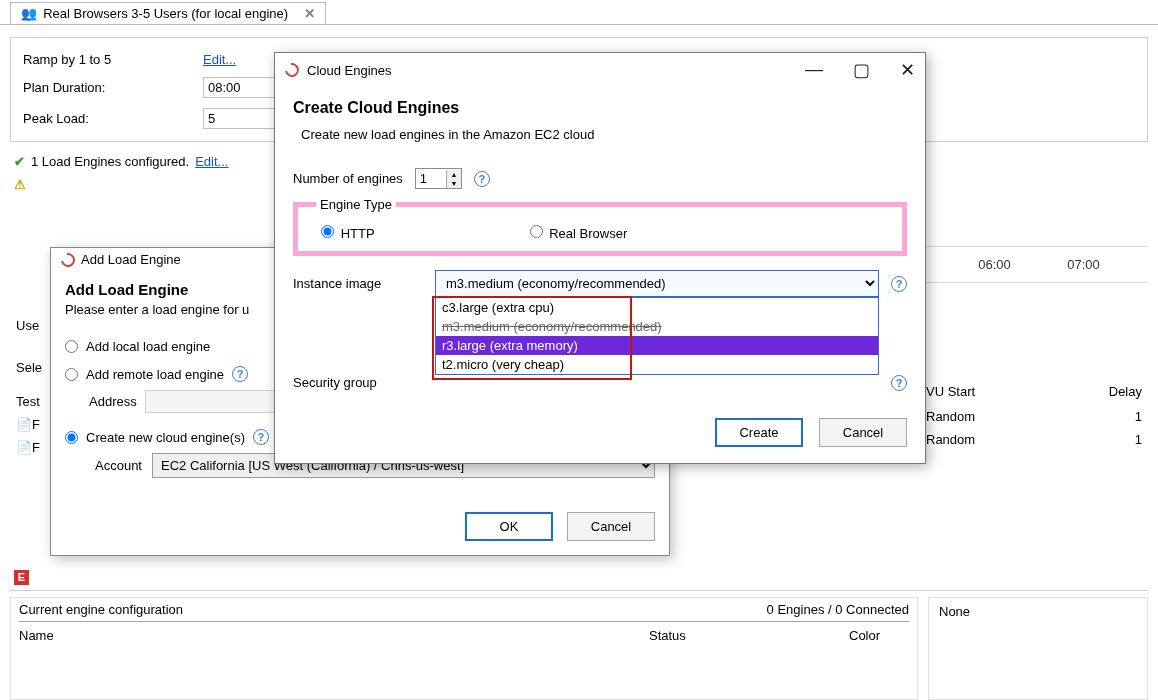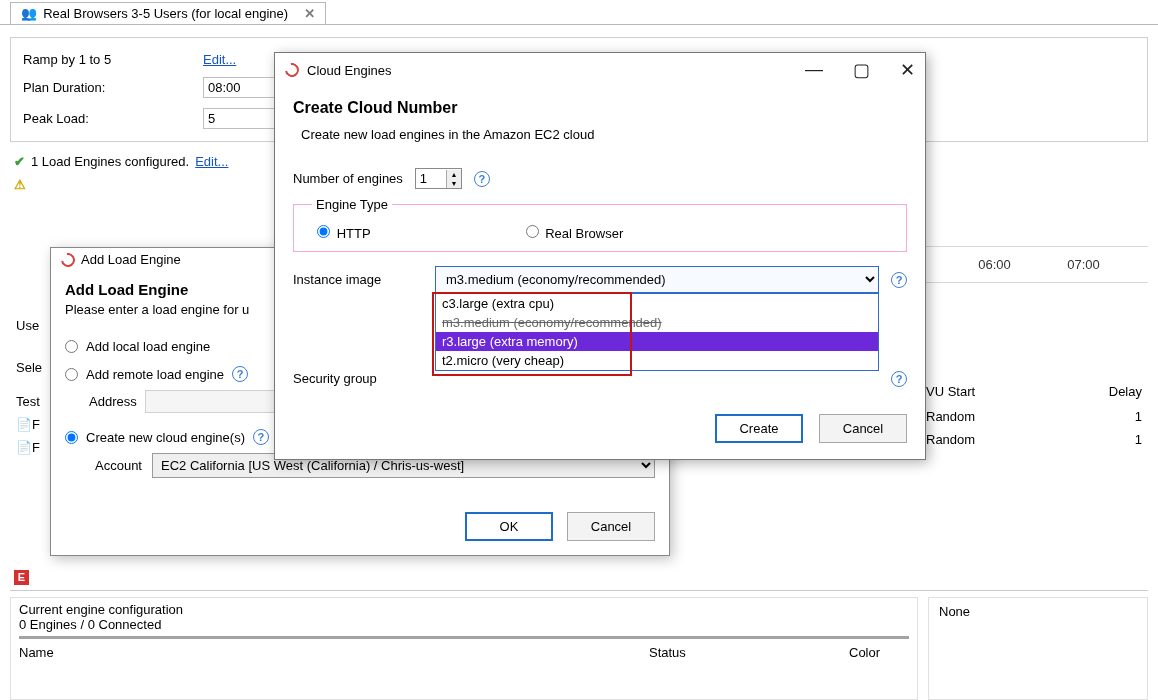--- a/index.html
+++ b/index.html
@@ -69,21 +69,21 @@
   }
   .lower-table .hdr { display:flex; padding:4px 6px 6px;}
   .lower-table .row { display:flex; padding:4px 6px;}
   .engine-panel {
     position:absolute; left:10px; right:10px; top:590px; bottom:0;
     border-top:1px solid #ccc;
     display:flex; gap:10px; padding-top:6px;
   }
   .engine-panel .left { flex:1; border:1px solid #e0e0e0; padding:4px 8px;}
   .engine-panel .right { width:220px; border:1px solid #e0e0e0; padding:6px 10px;}
-  .engine-panel .title-row { display:flex; justify-content:space-between; padding-bottom:4px; border-bottom:3px solid #a3a3a3;flex-direction:column;}
+  .engine-panel .title-row { display:flex; justify-content:space-between; padding-bottom:4px; border-bottom:1px solid #a3a3a3;}
   .err-icon { position:absolute; left:14px; top:570px; width:15px; height:15px; background:#d43030; color:#fff; font-size:11px; font-weight:bold; text-align:center; line-height:15px;}
 
   
   .dlg-add {
     position:absolute; left:50px; top:247px; width:620px;
     background:#fff; border:1px solid #888;
     box-shadow:3px 3px 12px rgba(0,0,0,.25);
   }
   .dlg-add .title-bar { padding:4px 10px; display:flex; align-items:center; gap:6px;}
   .dlg-add .head { padding:6px 14px 12px;}
@@ -113,21 +113,21 @@
   .dlg-cloud .head { padding:0 18px;}
   .dlg-cloud .head h3 { margin:0 0 6px; font-size:16px; font-weight:700;}
   .dlg-cloud .head p { margin:10px 0 20px 8px;}
   .dlg-cloud .body { padding:0 18px;}
   .row { display:flex; align-items:center; gap:12px; padding:6px 0;}
   .row .lbl { width:130px;}
   .num-input { display:inline-flex; align-items:center; border:1px solid #8a8a8a;}
   .num-input input { width:30px; border:none; padding:2px 4px; font:inherit;}
   .num-spin { display:flex; flex-direction:column; border-left:1px solid #aaa;}
   .num-spin button { width:14px; height:9px; border:none; background:#eee; font-size:7px; line-height:7px; padding:0; cursor:pointer;}
-  fieldset.engine-type { border:1px solid #f9a8d4; margin:2px 0 8px; padding:10px 18px;}
+  fieldset.engine-type { border:5px solid #f9a8d4; margin:2px 0 8px; padding:10px 18px;}
   fieldset.engine-type legend { padding:0 4px;}
   .radio-inline { display:flex; gap:150px; align-items:center;}
   .select-wrap { flex:1; position:relative;}
   .select-wrap select { width:100%; border:1.4px solid #2d6bd1; background:#f7fbff; padding:4px 6px; font:inherit;}
   .dlg-cloud .btn-row { display:flex; justify-content:flex-end; gap:16px; padding:16px 18px;}
   .dropdown-open {
     position:absolute; left:0; right:0; top:27px; background:#fff; border:1px solid #2d6bd1; z-index:20;
   }
   .dropdown-open .opt { padding:2px 6px; cursor:pointer;}
   .dropdown-open .opt.strike { text-decoration:line-through; color:#666;}
@@ -260,21 +260,21 @@
   <div class="win-bar">
     <span class="swirl"></span>
     <span>Cloud Engines</span>
     <div class="win-controls">
       <span>—</span>
       <span>▢</span>
       <span>✕</span>
     </div>
   </div>
   <div class="head">
-    <h3>Create Cloud Number</h3>
+    <h3>Create Cloud Engines</h3>
     <p>Create new load engines in the Amazon EC2 cloud</p>
   </div>
   <div class="body">
     <div class="row">
       <span>Number of engines</span>
       <span class="num-input">
         <input type="text" value="1" style="">
         <span class="num-spin">
           <button>▲</button>
           <button>▼</button>

